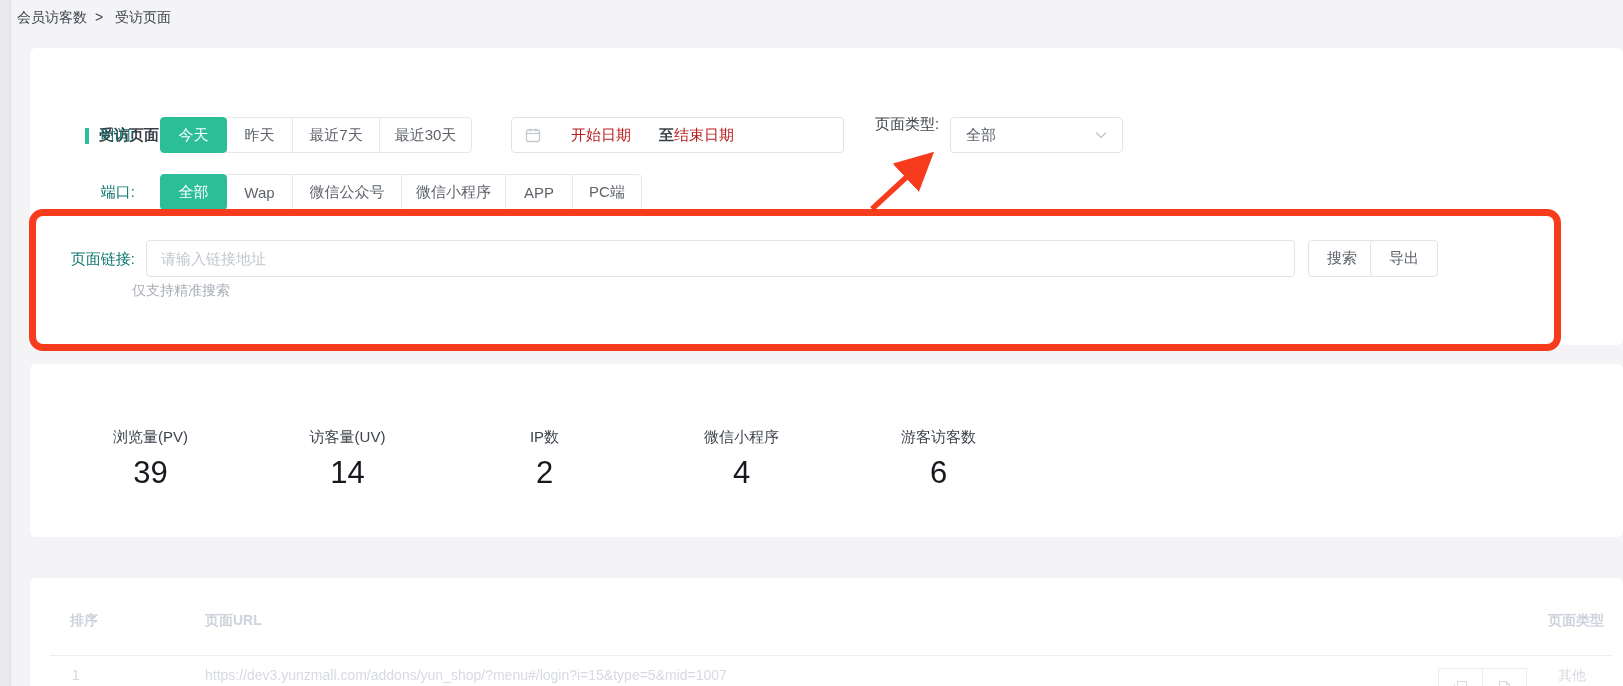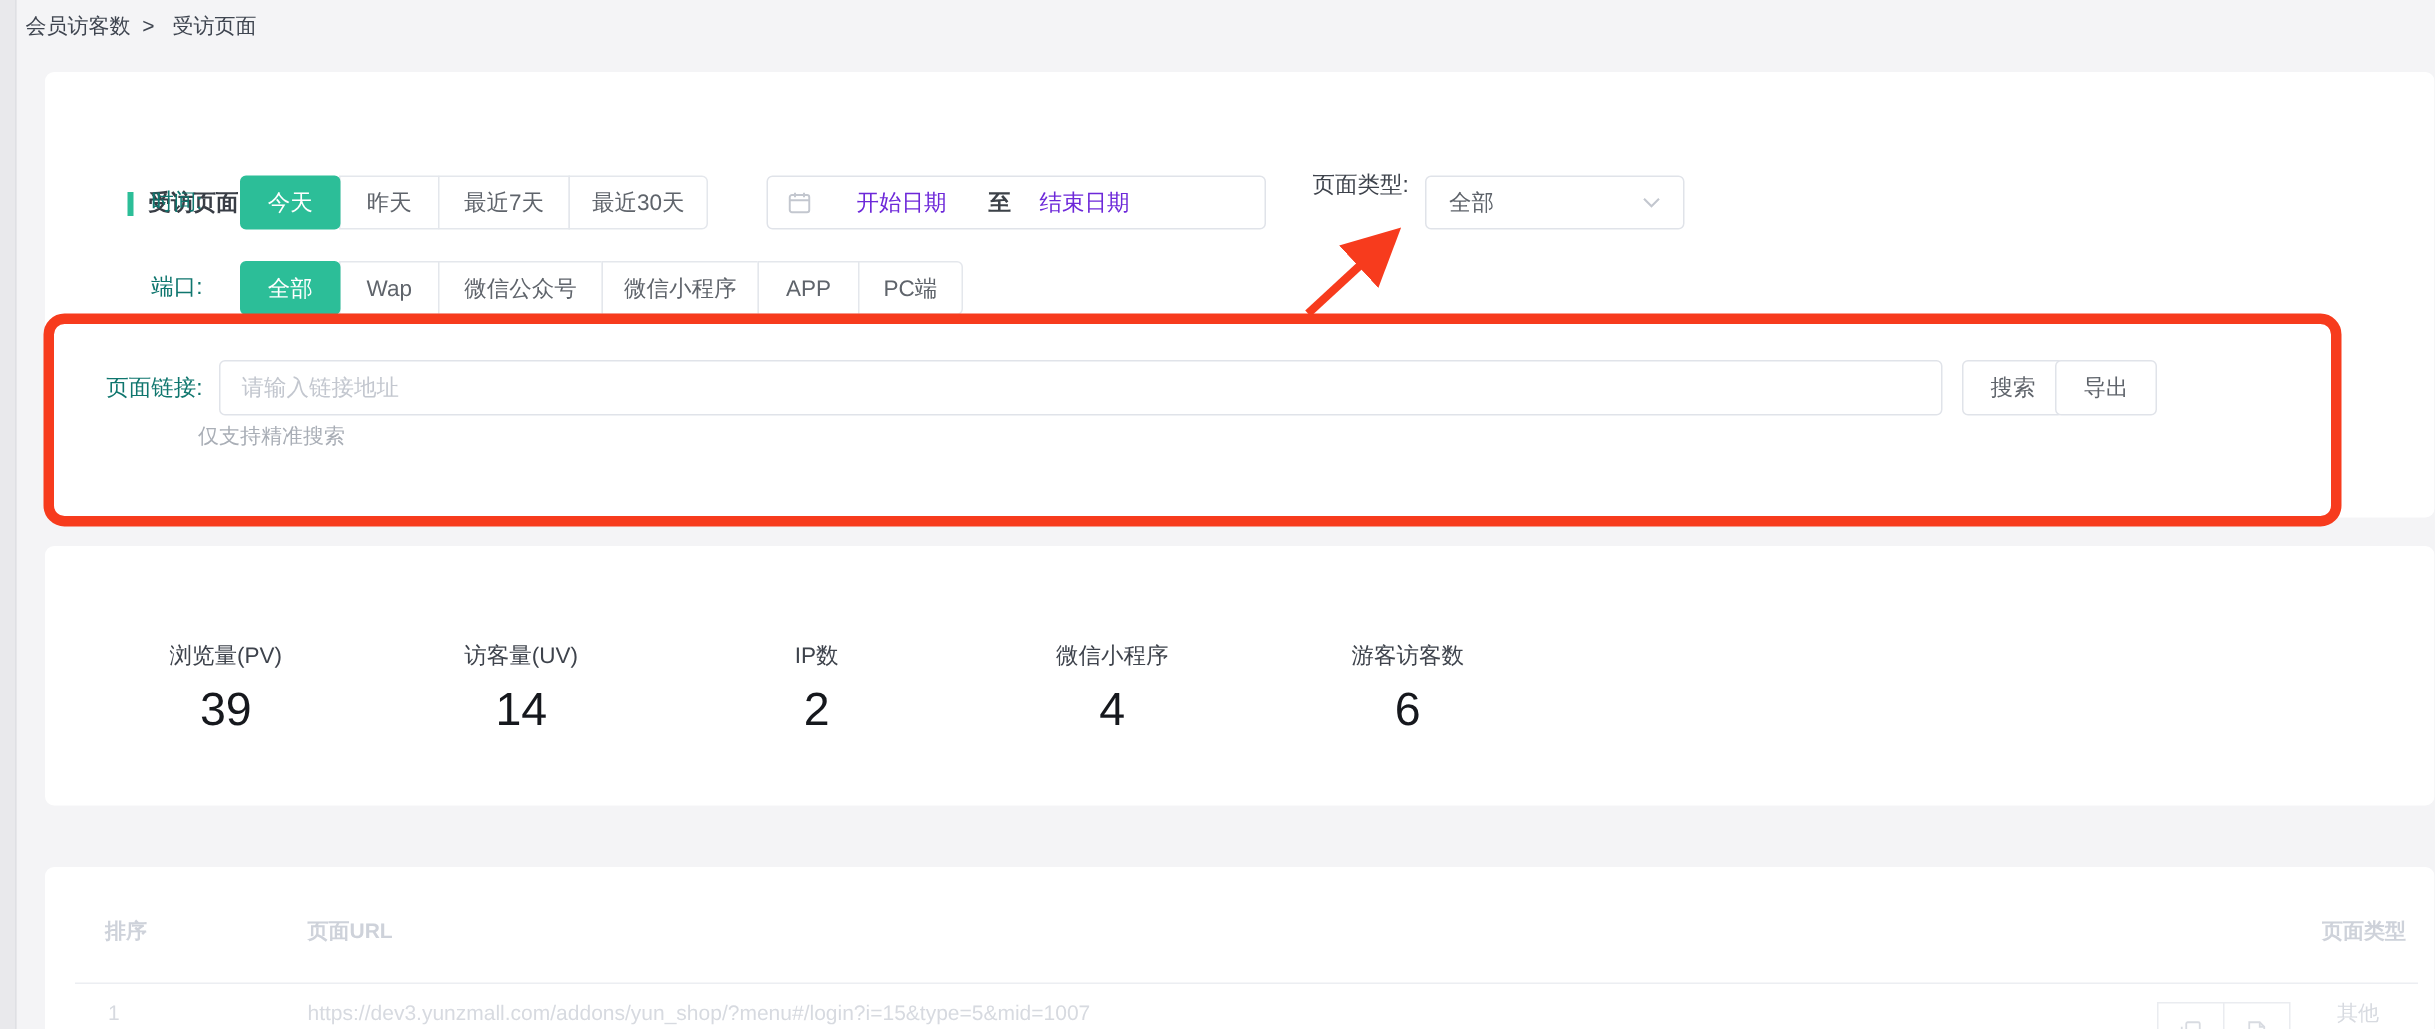--- a/index.html
+++ b/index.html
@@ -27,21 +27,21 @@
   .btn-group { position:absolute; display:flex; height:36px; }
   .gbtn { height:36px; background:#fff; border:1px solid #e4e7ec; margin-left:-1px;
     font-size:15px; color:#5f646b; display:flex; align-items:center; justify-content:center;
     cursor:pointer; font-family:inherit; position:relative; }
   .gbtn:first-child { margin-left:0; border-radius:4px 0 0 4px; }
   .gbtn:last-child { border-radius:0 4px 4px 0; }
   .gbtn.active { background:#2cbe98; border-color:#2cbe98; color:#fff; z-index:2; border-radius:4px; }
 
   .date-range { position:absolute; left:481px; top:117px; width:333px; height:36px;
     border:1px solid #e0e3e9; border-radius:4px; display:flex; align-items:center; padding:0 13px; background:#fff; }
-  .placeholder { color:#6d28d9; font-size:15px; }
+  .placeholder { color:#b91c1c; font-size:15px; }
   .date-sep { color:#3c4148; font-size:15px; font-weight:bold; }
 
   .pt-label { position:absolute; left:845px; top:0; line-height:36px; font-size:15px; color:#3e434c; }
   .select-box { position:absolute; left:920px; top:117px; width:173px; height:36px;
     border:1px solid #e0e3e9; border-radius:4px; background:#fff;
     display:flex; align-items:center; padding:0 15px; font-size:15px; color:#5f646b; cursor:pointer; }
   .select-box .val { flex:1; }
 
   .link-input { position:absolute; left:146px; top:240px; width:1149px; height:37px;
     border:1px solid #e0e3e9; border-radius:4px; padding:0 14px; font-size:15px; color:#3e434c;
@@ -97,21 +97,21 @@
 
   <div class="date-range" style="top:69px;">
     <svg width="16" height="16" viewBox="0 0 16 16">
       <rect x="1.5" y="3" width="13" height="11.5" rx="1.5" fill="none" stroke="#c3c7cf" stroke-width="1.3"></rect>
       <line x1="1.5" y1="6.5" x2="14.5" y2="6.5" stroke="#c3c7cf" stroke-width="1.3"></line>
       <line x1="5" y1="1.5" x2="5" y2="4.5" stroke="#c3c7cf" stroke-width="1.3"></line>
       <line x1="11" y1="1.5" x2="11" y2="4.5" stroke="#c3c7cf" stroke-width="1.3"></line>
     </svg>
     <span class="placeholder" style="margin-left:30px;">开始日期</span>
     <span class="date-sep" style="margin-left:28px;">至</span>
-    <span class="placeholder" style="margin-left:19px;">结束日期</span>
+    <span class="placeholder" style="">结束日期</span>
   </div>
 
   <div class="pt-label" style="top:58px;">页面类型:</div>
   <div class="select-box" style="top:69px;">
     <span class="val">全部</span>
     <svg width="12" height="8" viewBox="0 0 12 8">
       <polyline points="1,1.5 6,6.5 11,1.5" fill="none" stroke="#c3c7cf" stroke-width="1.4"></polyline>
     </svg>
   </div>
 

